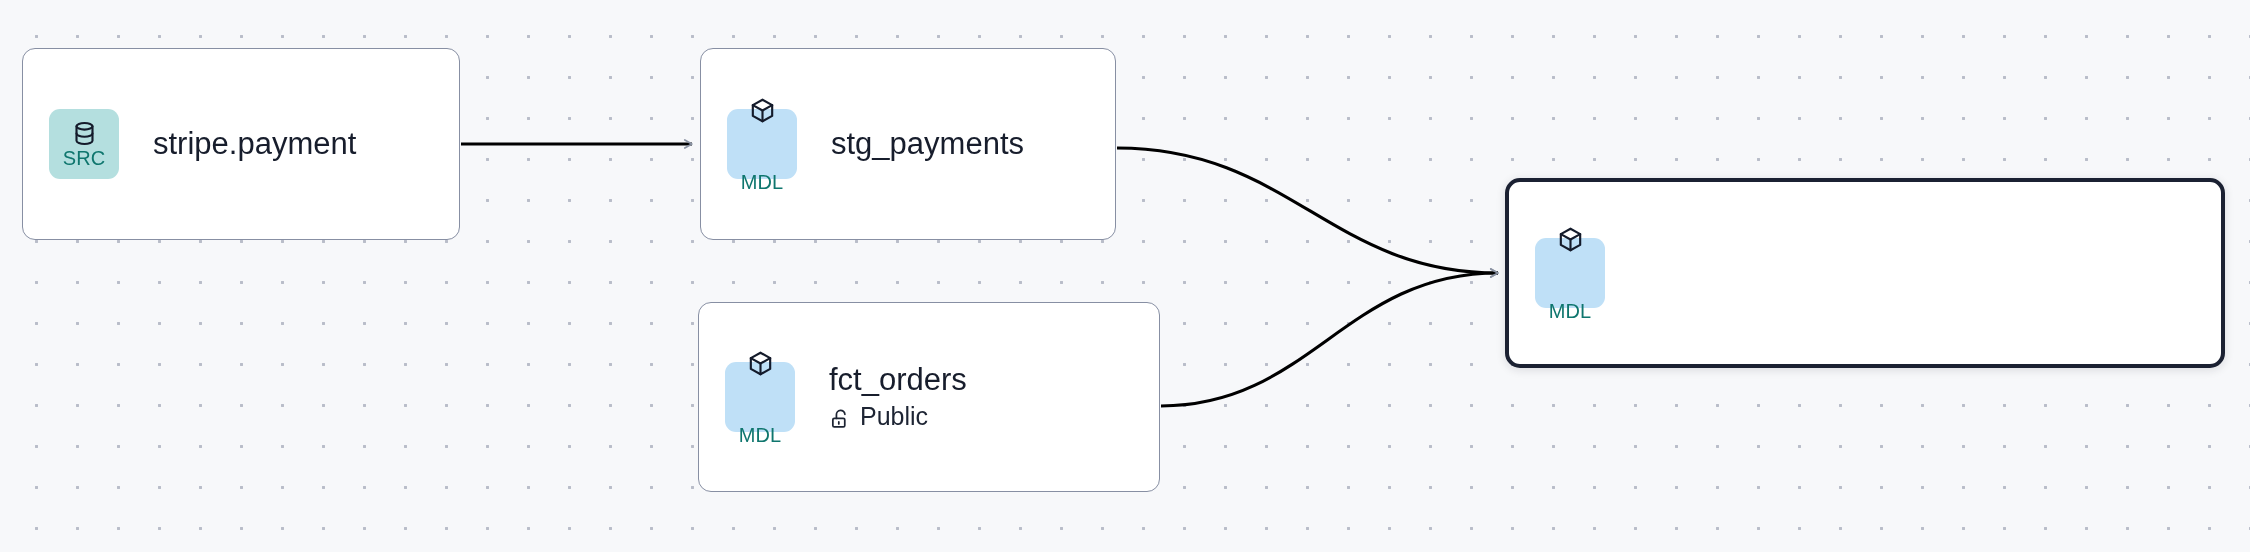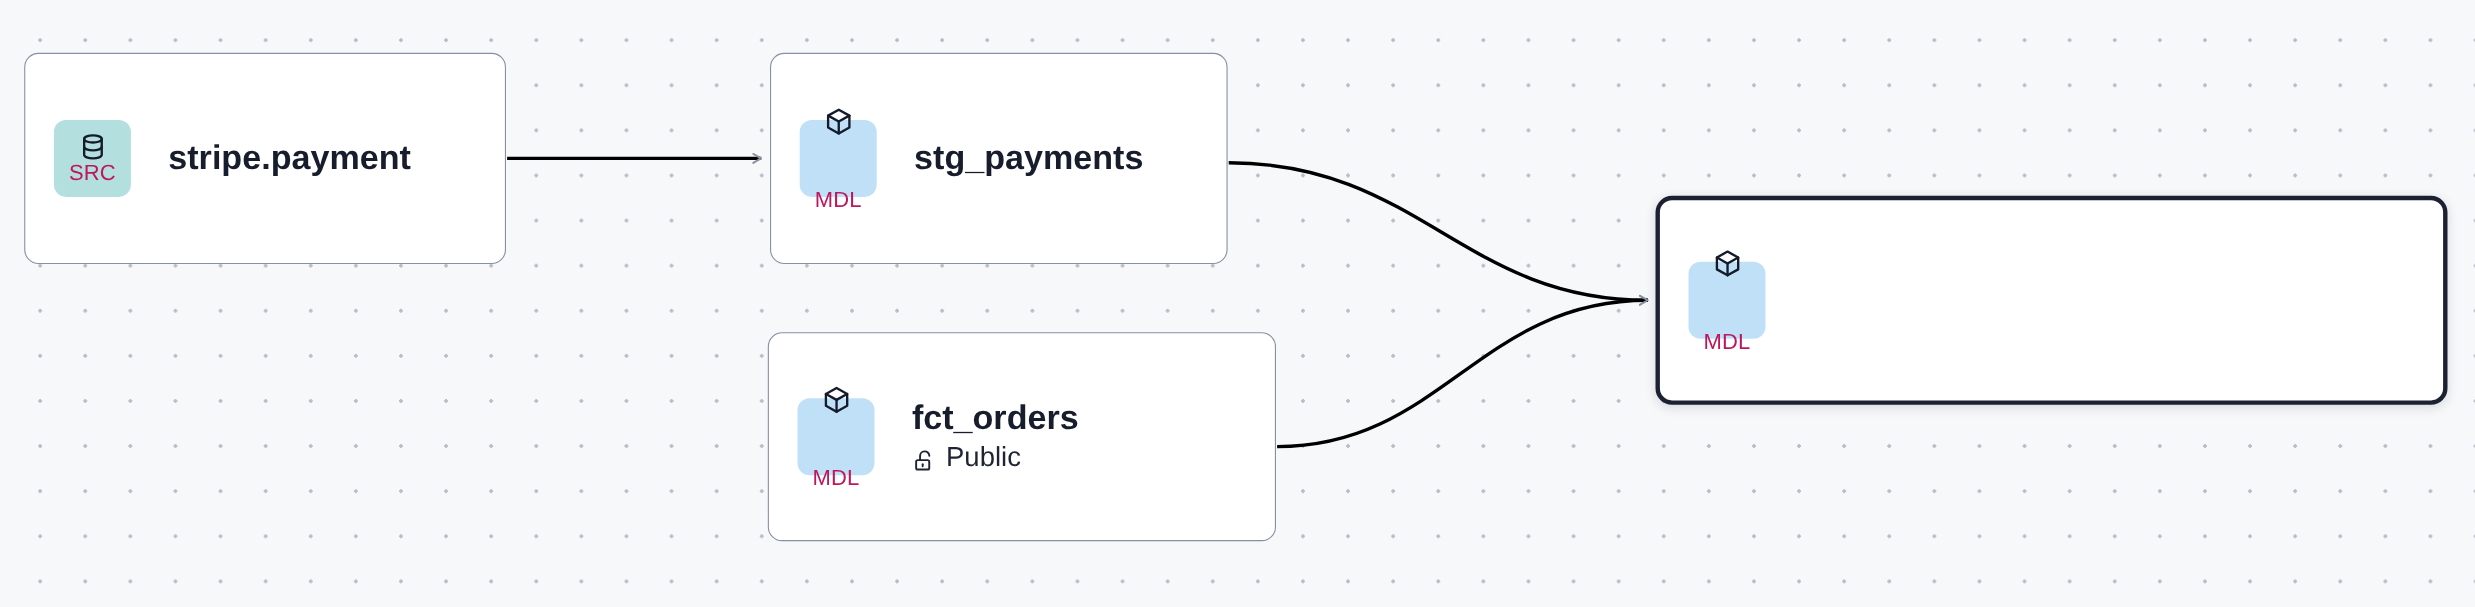--- a/index.html
+++ b/index.html
@@ -70,39 +70,38 @@
 
   .badge-icon {
     display: block;
     width: 27px;
     height: 27px;
     line-height: 0;
   }
   .badge-label {
     font-size: 20px;
     line-height: 1;
-    color: #be185d;
+    color: #0f766e;
     letter-spacing: 0.1px;
     font-family: "Liberation Sans", sans-serif;
   }
 
   
   .node-body {
     display: flex;
     flex-direction: column;
     justify-content: center;
     margin-left: 34px;
     gap: 6px;
   }
   .node-title {
     font-size: 31px;
     line-height: 1.06;
     color: #171d2c;
     white-space: nowrap;
-    font-weight: bold;
   }
   .node-sub {
     display: flex;
     align-items: flex-end;
     gap: 9px;
     font-size: 25px;
     line-height: 1.06;
     color: #1d2433;
     white-space: nowrap;
   }

